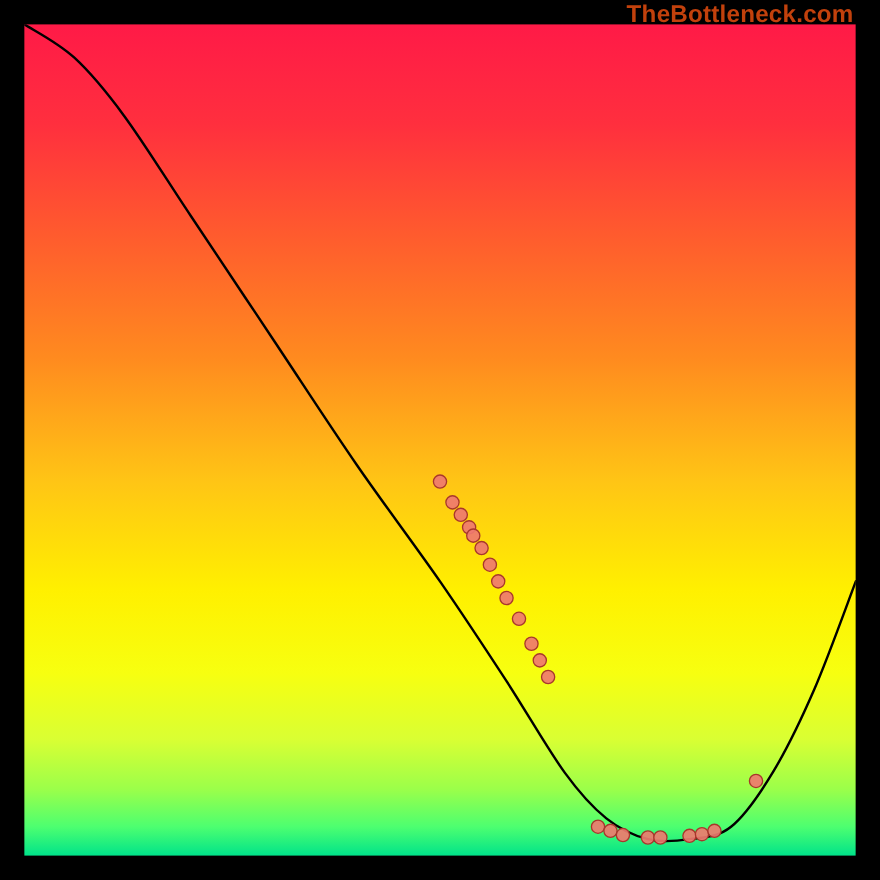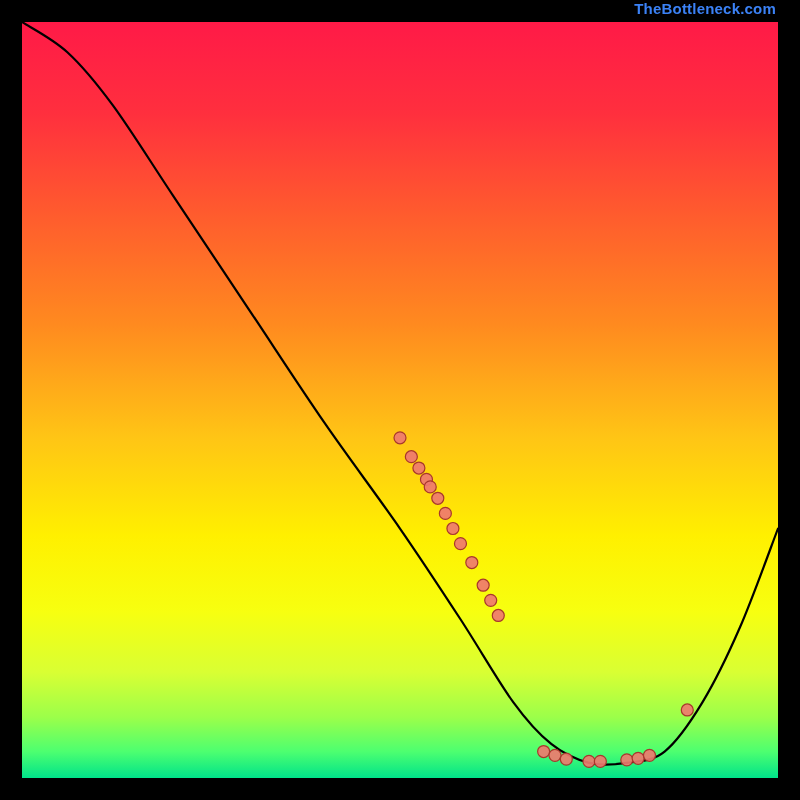--- a/index.html
+++ b/index.html
@@ -16,23 +16,23 @@
     top: 22px;
     width: 756px;
     height: 756px;
     background: #000;
   }
   .watermark {
     position: absolute;
     top: 0px;
     right: 24px;
     font-family: Arial, Helvetica, sans-serif;
-    font-size: 15px;
+    font-size: 22px;
     font-weight: 600;
-    color: #3b82f6;
+    color: #c2410c;
     letter-spacing: 0.2px;
     z-index: 10;
   }
   svg {
     display: block;
   }
 </style>
 </head>
 <body>
 

